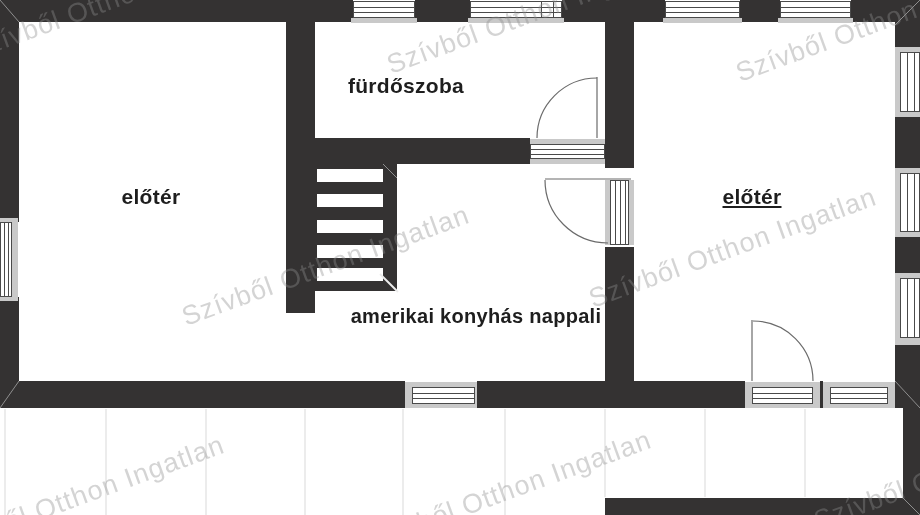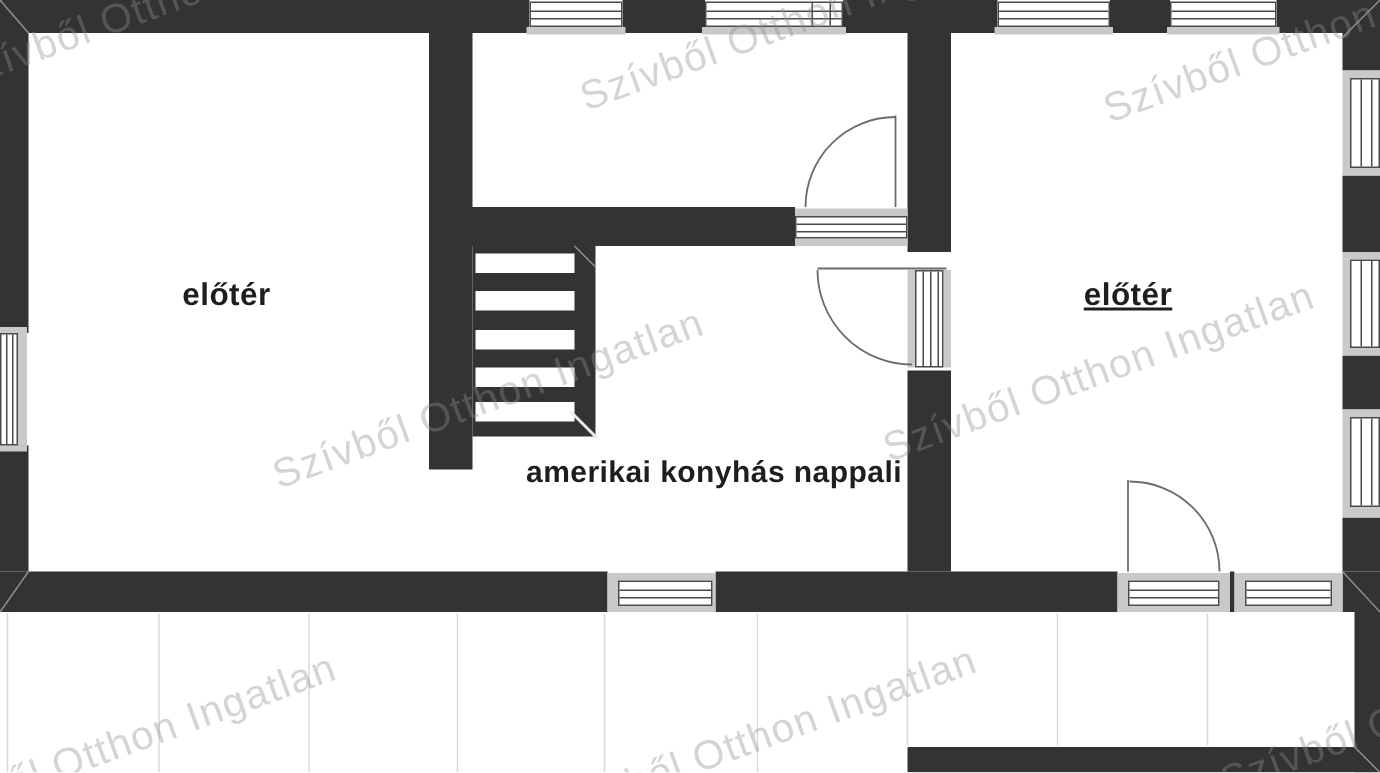--- a/index.html
+++ b/index.html
@@ -187,20 +187,21 @@
       <path d="M537,138 A60,60 0 0 1 597,78"></path>
 
       <line x1="545" y1="179" x2="631" y2="179"></line>
       <path d="M545,180 A63,63 0 0 0 608,243"></path>
 
       <line x1="752" y1="381" x2="752" y2="320"></line>
       <path d="M753,321 A60,60 0 0 1 813,381"></path>
     </g>
   </svg>
 
+  <div class="room-label" style="left:406px;top:86px;">fürdőszoba</div>
   <div class="room-label" style="left:151px;top:197px;">előtér</div>
   <div class="room-label" style="left:752px;top:197px;text-decoration:underline;">előtér</div>
   <div class="room-label small" style="left:476px;top:316px;">amerikai konyhás nappali</div>
 
   <div class="wm" style="left:-30px;top:52px;">Szívből Otthon Ingatlan</div>
   <div class="wm" style="left:388px;top:66px;">Szívből Otthon Ingatlan</div>
   <div class="wm" style="left:737px;top:74px;">Szívből Otthon Ingatlan</div>
   <div class="wm" style="left:183px;top:318px;">Szívből Otthon Ingatlan</div>
   <div class="wm" style="left:590px;top:300px;">Szívből Otthon Ingatlan</div>
   <div class="wm" style="left:-62px;top:548px;">Szívből Otthon Ingatlan</div>

